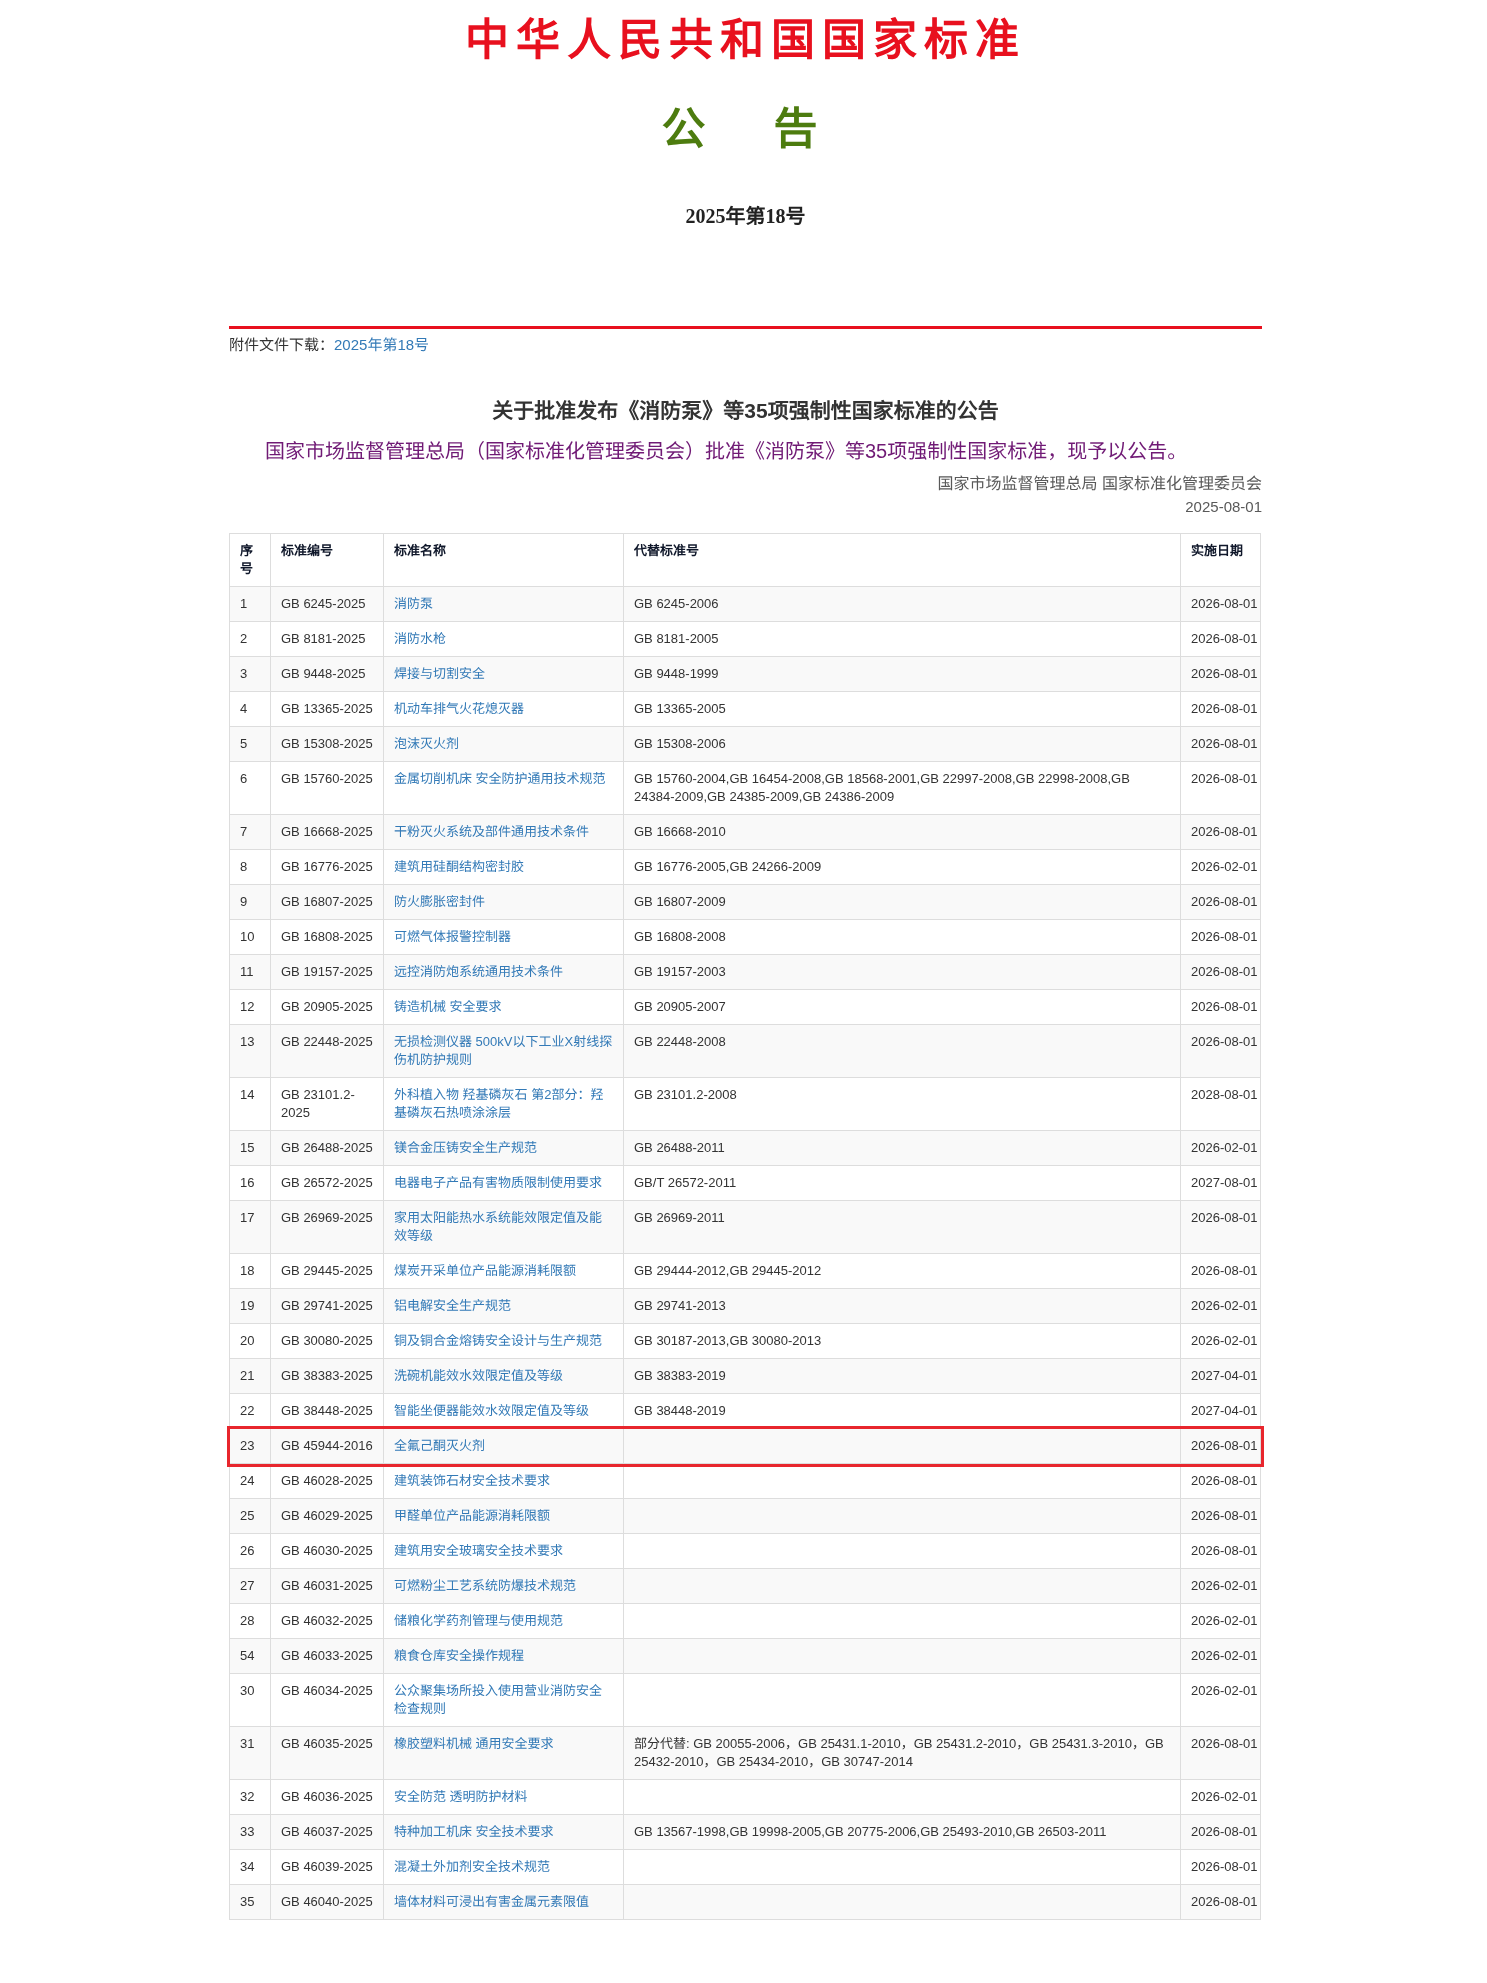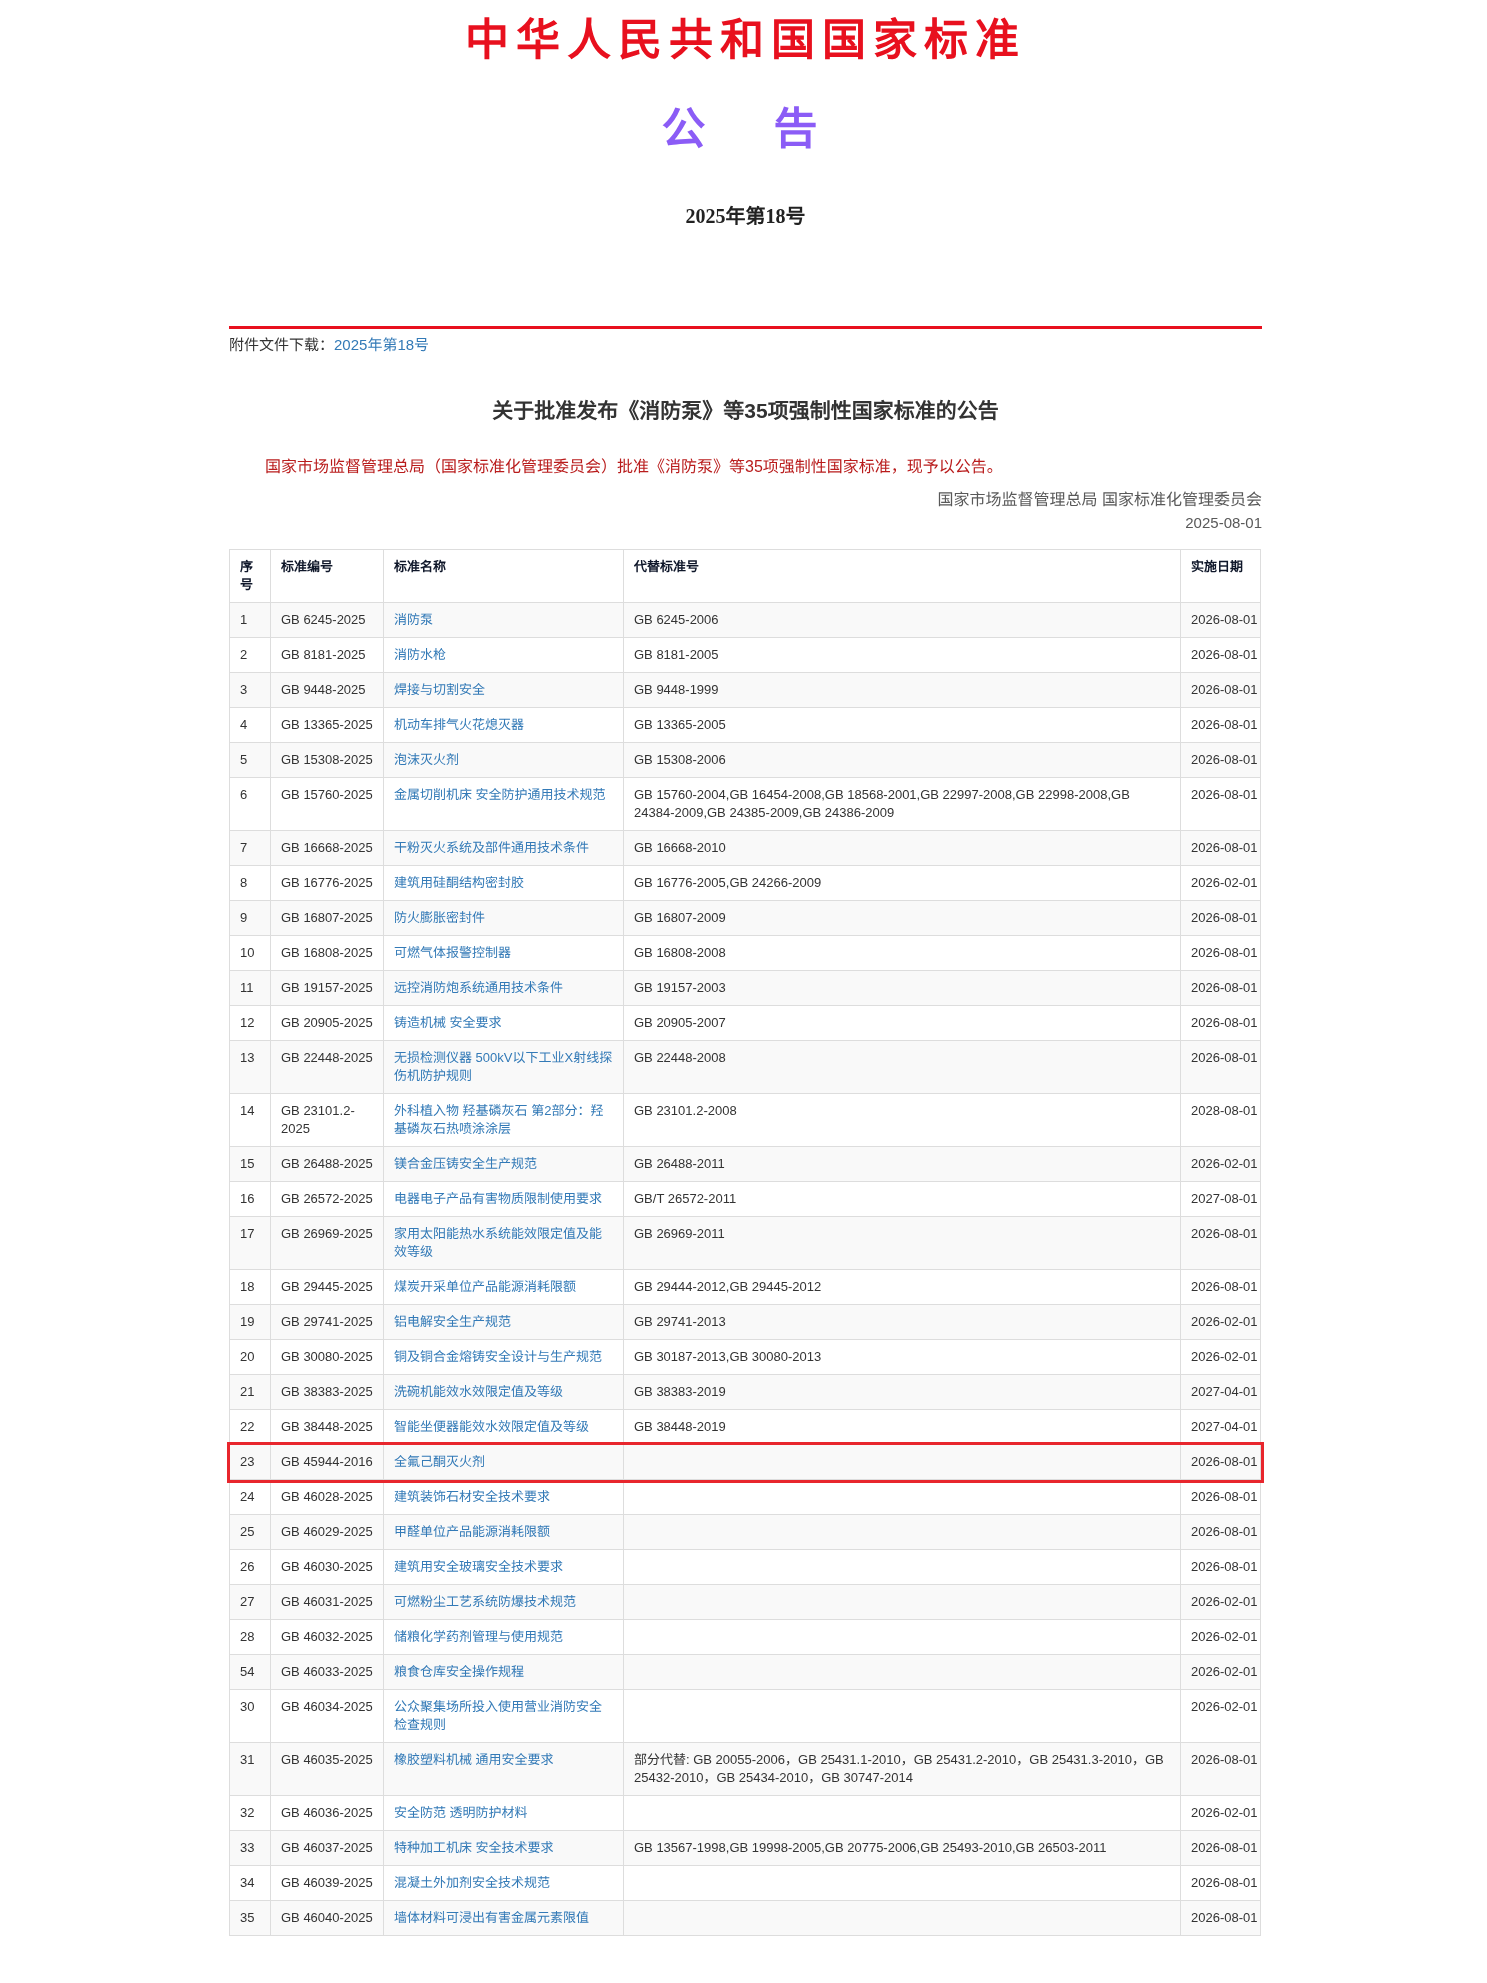--- a/index.html
+++ b/index.html
@@ -14,37 +14,37 @@
   .doc-title {
     margin-top:16px; text-align:center;
     font-family:"Liberation Serif","DejaVu Serif",serif;
     font-size:44px; font-weight:700; letter-spacing:7px;
     color:#e8101e; line-height:50px;
   }
   .doc-subtitle {
     margin-top:40px; text-align:center;
     font-family:"Liberation Serif","DejaVu Serif",serif;
     font-size:44px; font-weight:700; letter-spacing:12px;
-    color:#8b5cf6; line-height:48px;
+    color:#4d7c0f; line-height:48px;
   }
   .issue-no {
     margin-top:48px; text-align:center;
     font-family:"Liberation Serif","DejaVu Serif",serif;
     font-size:20px; font-weight:700; line-height:28px; color:#222;
   }
   .divider { margin-top:96px; height:3px; background:#e8101e; }
   .attach-line { margin-top:5px; font-size:15px; line-height:22px; color:#333; }
   .attach-line a { color:#337ab7; text-decoration:none; cursor:pointer; }
 
   .announce-title {
     margin-top:40px; text-align:center;
     font-size:21px; font-weight:700; color:#333; line-height:30px;
   }
   .announce-body {
-    margin-top:28px; font-size:16px; color:#b91c1c;
+    margin-top:12px; font-size:20px; color:#701a75;
     line-height:26px; text-indent:36px;
   }
   .issuer-line { margin-top:8px; text-align:right; font-size:16px; color:#595959; line-height:24px; }
   .issue-date-line { text-align:right; font-size:15px; color:#595959; line-height:22px; }
 
   table.standards {
     margin-top:15px; width:1031px; border-collapse:collapse;
     table-layout:fixed; font-size:13px;
   }
   table.standards th, table.standards td {

